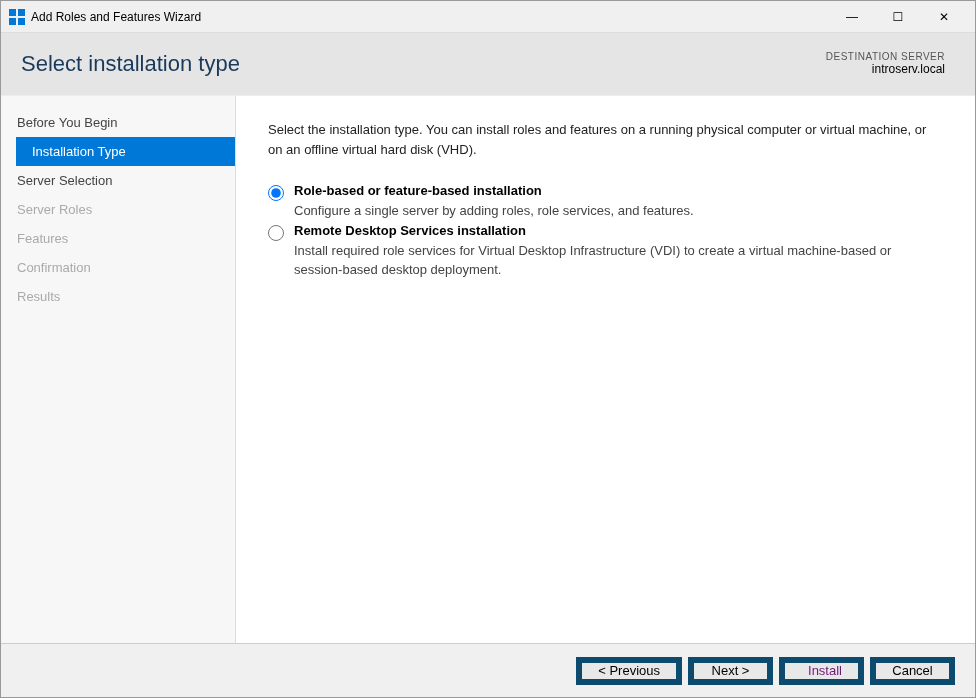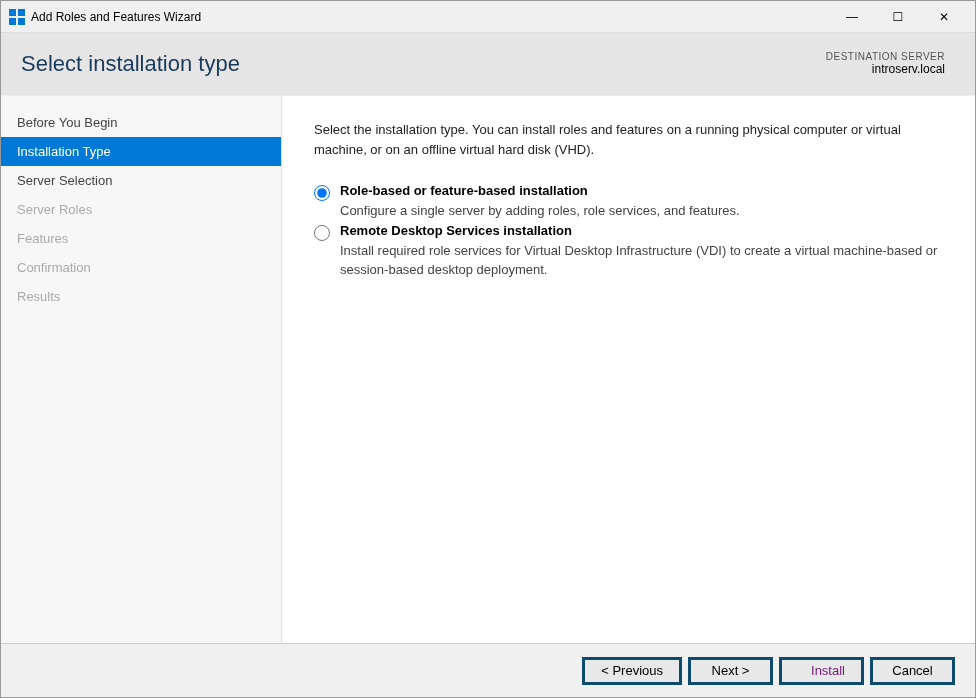--- a/index.html
+++ b/index.html
@@ -85,35 +85,36 @@
       font-size: 12px;
     }
 
     .main-content {
       display: flex;
       flex: 1;
       overflow: hidden;
     }
 
     .sidebar {
-      width: 281px;
+      width: 235px;
       background: #f7f7f7;
       border-right: 1px solid #ddd;
       padding: 12px 0;
       flex-shrink: 0;
     }
     .sidebar-item {
       padding: 7px 16px;
       font-size: 13px;
       color: #444;
       cursor: pointer;
     }
     .sidebar-item.active {
       background: #0078d7;
       color: #fff;
+      margin-left: 15px;
     }
     .sidebar-item.disabled {
       color: #aaa;
       cursor: default;
     }
 
     .content-area {
       flex: 1;
       padding: 24px 32px;
       overflow-y: auto;
@@ -174,21 +175,21 @@
       align-items: center;
       justify-content: flex-end;
       padding: 0 20px;
       gap: 6px;
       flex-shrink: 0;
     }
 
     .footer-btn {
       height: 28px;
       min-width: 85px;
-      border: 3px solid #0c4a6e;
+      border: 6px solid #0c4a6e;
       background: #e8e8e8;
       font-size: 13px;
       cursor: pointer;
       padding: 0 16px;
       color: #000;
     }
     .footer-btn:disabled {
       color: #701a75;
       cursor: default;
       text-align: right;

